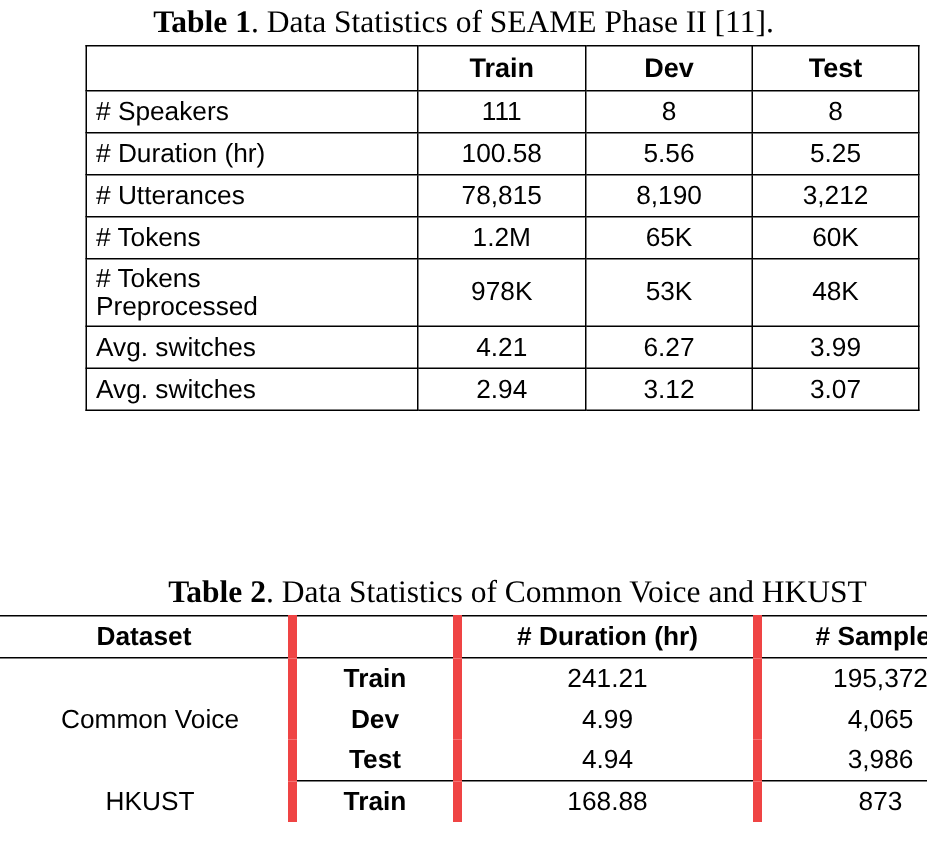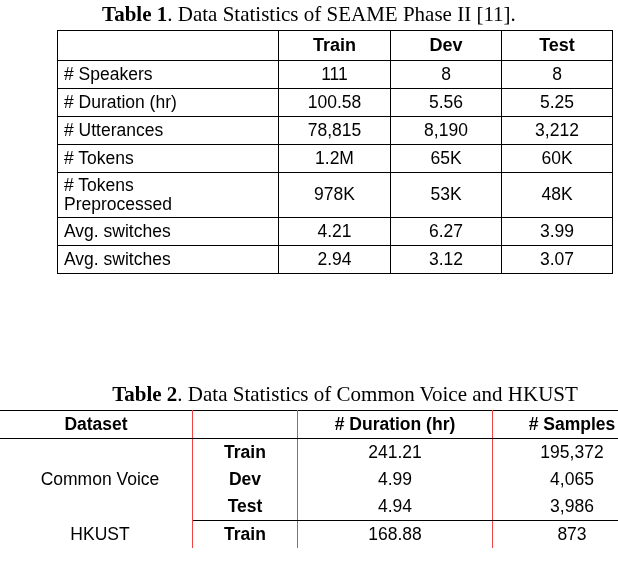--- a/index.html
+++ b/index.html
@@ -86,21 +86,21 @@
   .two-line {
     line-height: 1.08;
   }
   #table2 {
     width: 618px;
     table-layout: fixed;
     border-collapse: collapse;
   }
   #table2 td, #table2 th {
     border-left: 1px solid #000000;
-    border-right: 1px solid #ef4444;
+    border-right: 6px solid #ef4444;
     padding: 3px 4px;
     text-align: center;
     vertical-align: middle;
     font-weight: normal;
   }
   #table2 thead th {
     border-top: 1px solid #000000;
     border-bottom: 1px solid #000000;
     font-weight: bold;
   }

